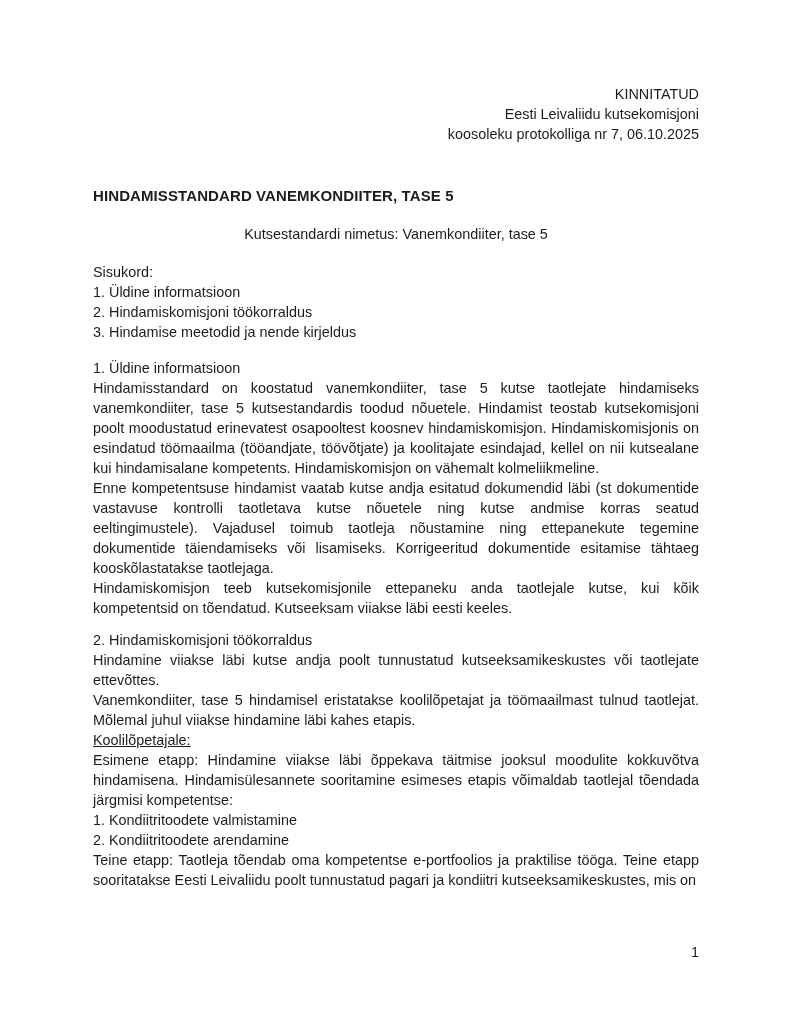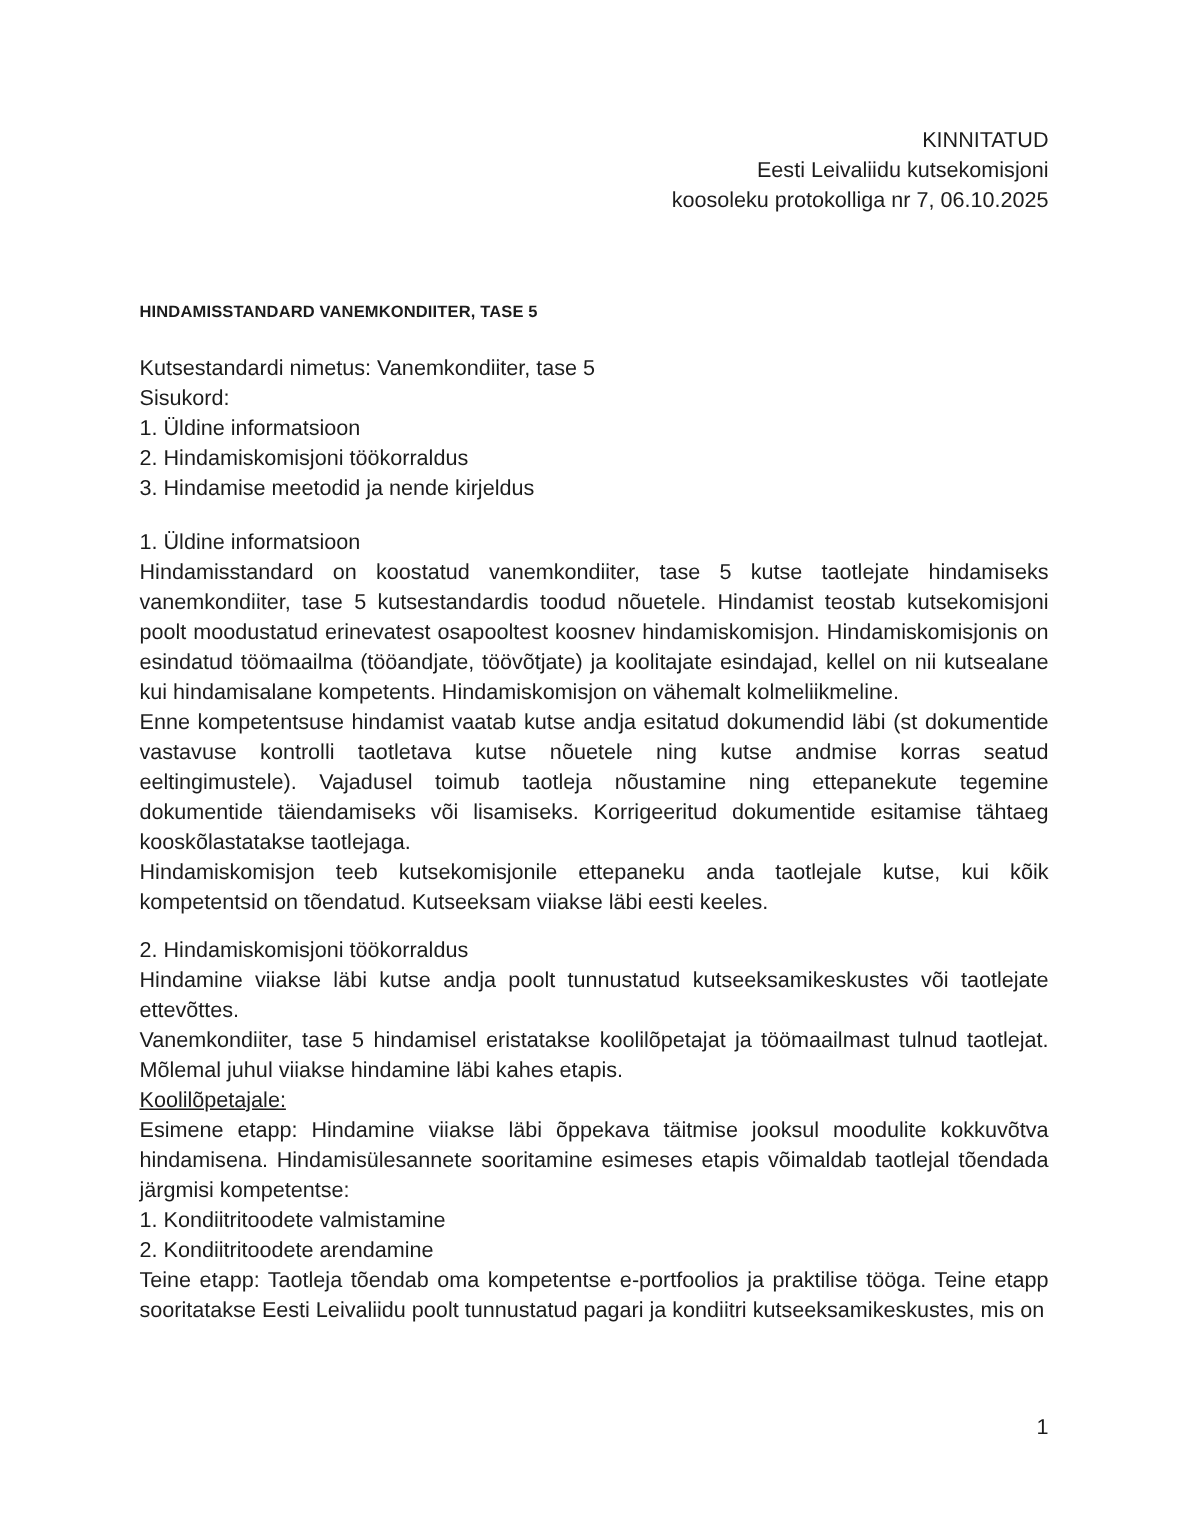--- a/index.html
+++ b/index.html
@@ -12,23 +12,23 @@
     font-size: 14.4px;
     line-height: 20px;
     color: #1c1c1c;
     overflow: hidden;
   }
   .content {
     padding: 84px 100px 0 93px;
     width: 606px;
   }
   .approval { text-align: right; }
-  .doc-title { margin-top: 54px; font-weight: bold; font-size: 11px; letter-spacing: 0.1px; }
-  .standard-name { margin-top: 18px; }
-  .toc { }
+  .doc-title { margin-top: 42px; font-weight: bold; font-size: 15px; letter-spacing: 0.1px; }
+  .standard-name { margin-top: 18px; text-align: center; }
+  .toc { margin-top: 18px; }
   .section { margin-top: 16px; }
   .sec2 { margin-top: 12px; }
   p { margin: 0; text-align: justify; }
   .subheading-underline { text-decoration: underline; }
   .page-number { position: absolute; top: 942px; right: 92px; }
 </style>
 </head>
 <body>
 
 <div class="page">

